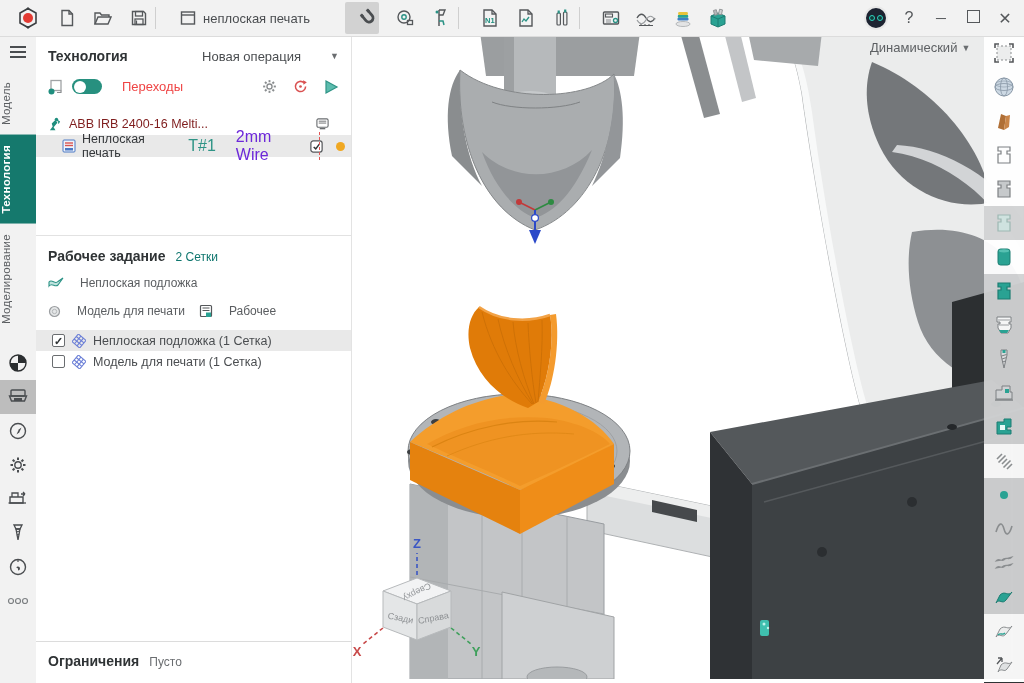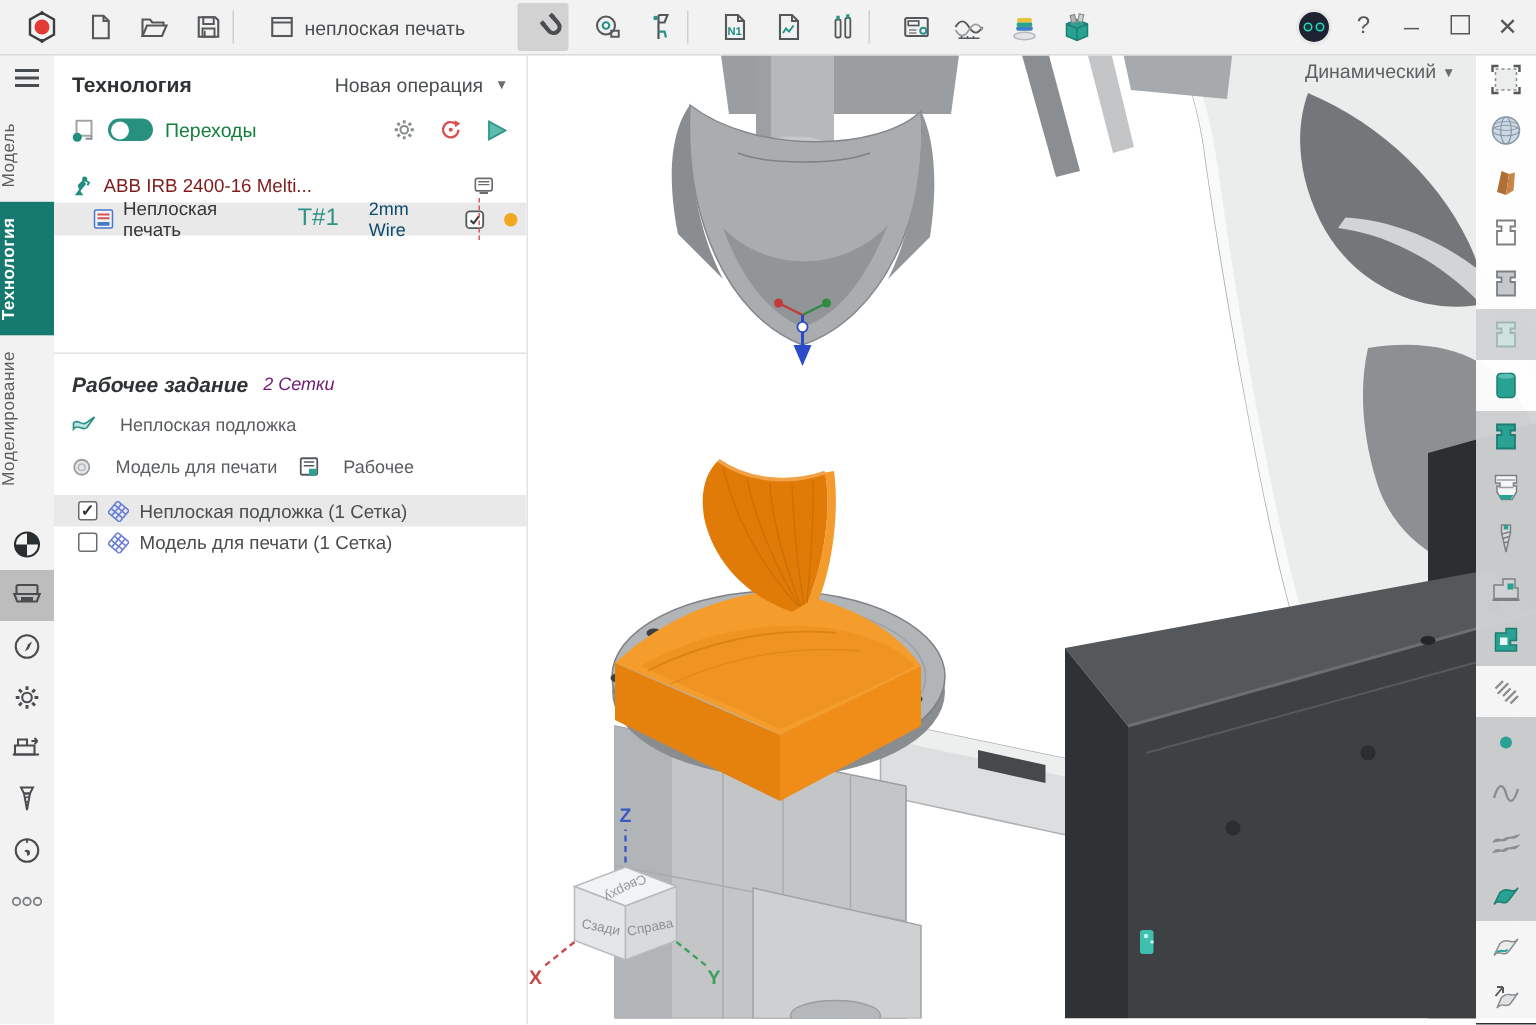--- a/index.html
+++ b/index.html
@@ -33,39 +33,39 @@
   .vtab{writing-mode:vertical-rl;transform:rotate(180deg);font-size:11.5px;color:#5a5d60;
     padding:10px 0;width:36px;text-align:center;letter-spacing:.3px;cursor:default;}
   .vtab.active{background:#15796d;color:#fff;font-weight:bold;}
   .railbtn{width:36px;height:34px;display:flex;align-items:center;justify-content:center;cursor:default;}
   .railbtn.active{background:#bdbdbd;}
   
   #panel{position:absolute;left:36px;top:36px;width:316px;height:647px;background:#fff;
     border-right:1px solid #e3e3e3;box-sizing:border-box;z-index:20;}
   .p-head{display:flex;align-items:center;justify-content:space-between;padding:12px 12px 6px 12px;}
   .p-title{font-size:14px;font-weight:bold;color:#2f3335;}
-  .newop{font-size:13px;color:#4a4d50;display:flex;align-items:center;gap:8px;}
+  .newop{font-size:13px;color:#4a4d50;display:flex;align-items:center;gap:29px;}
   .caret{font-size:9px;color:#6a6d70;}
   .p-controls{display:flex;align-items:center;padding:8px 12px;gap:8px;}
   .toggle{width:30px;height:15px;border-radius:8px;background:#27907f;position:relative;flex:none;}
   .toggle i{position:absolute;left:2px;top:1.5px;width:12px;height:12px;border-radius:50%;background:#fff;}
-  .p-label{font-size:13px;color:#15803d;}
+  .p-label{font-size:13px;color:#ef4444;margin-left:12px;}
   .ctrl-right{margin-left:auto;display:flex;align-items:center;gap:14px;}
   .tree{position:relative;margin-top:10px;}
   .trow{display:flex;align-items:center;height:22px;padding:0 6px 0 12px;font-size:12.5px;color:#7f1d1d;gap:6px;}
   .trow.sel{background:#e9e9e9;margin-left:0;padding-left:26px;color:#34373a;}
   .t-badge{color:#2f9486;font-size:16px;margin-left:12px;}
-  .w-badge{color:#0c4a6e;font-size:12px;margin-left:14px;}
+  .w-badge{color:#6d28d9;font-size:16px;margin-left:14px;}
   .t-spacer{flex:1;}
   .dot{width:9px;height:9px;border-radius:50%;background:#f0a822;flex:none;margin-left:6px;}
   .redlink{position:absolute;right:31px;top:19px;height:28px;border-left:1px dashed #e05555;}
   .divider{height:1px;background:#e2e2e2;margin-top:78px;}
-  .sec-head{display:flex;align-items:center;gap:10px;padding:12px 12px 4px 12px;font-style:italic;}
+  .sec-head{display:flex;align-items:flex-end;gap:10px;padding:12px 12px 4px 12px;}
   .sec-title{font-size:14px;font-weight:bold;color:#2f3335;}
-  .sec-sub{font-size:12px;color:#701a75;}
+  .sec-sub{font-size:12px;color:#0f766e;}
   .wl-actions{display:flex;align-items:center;gap:14px;padding:8px 12px 2px 12px;flex-wrap:wrap;}
   .wl-btn{display:flex;align-items:center;gap:16px;font-size:12px;color:#5a5d60;background:none;border:none;padding:0;cursor:default;}
   .wl-row2{padding:7px 12px 4px 12px;}
   .chk-list{margin-top:10px;}
   .chk-row{display:flex;align-items:center;gap:7px;height:21px;padding:0 8px 0 16px;font-size:12.5px;color:#4a4d50;}
   .chk-row.sel{background:#e9e9e9;}
   .cbox{width:13px;height:13px;border:1.5px solid #6a6d70;border-radius:2px;background:#fff;
     font-size:11px;line-height:12px;text-align:center;color:#2f3335;box-sizing:border-box;flex:none;font-weight:bold;}
   .p-footer{position:absolute;left:0;right:0;bottom:0;border-top:1px solid #dcdcdc;padding:11px 12px 14px 12px;
     display:flex;align-items:baseline;gap:10px;background:#fff;}
@@ -453,20 +453,24 @@
               <line x1="2" y1="8.6" x2="12" y2="8.6"></line>
               <line x1="5.3" y1="2" x2="5.3" y2="12"></line>
               <line x1="8.6" y1="2" x2="8.6" y2="12"></line>
             </g>
           </svg>
       </span>
       <span>Модель для печати (1 Сетка)</span>
     </div>
   </div>
 
+  <div class="p-footer">
+    <span class="sec-title">Ограничения</span>
+    <span class="sec-sub" style="color:#6a6d70;">Пусто</span>
+  </div>
 </div>
 
 <div id="viewport">
   <div id="viewmode">
     <span>Динамический</span>
     <span class="caret">▼</span>
   </div>
 
   <svg width="672" height="647" viewBox="0 0 672 647">
 

